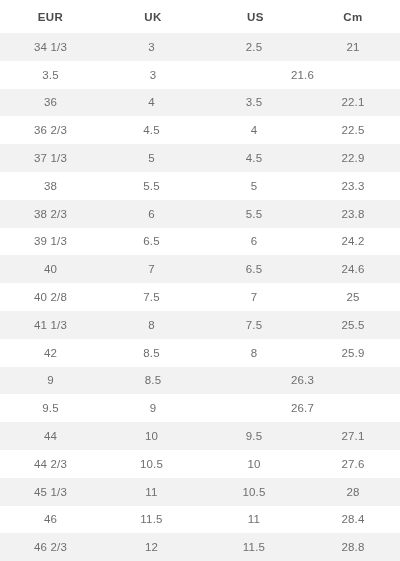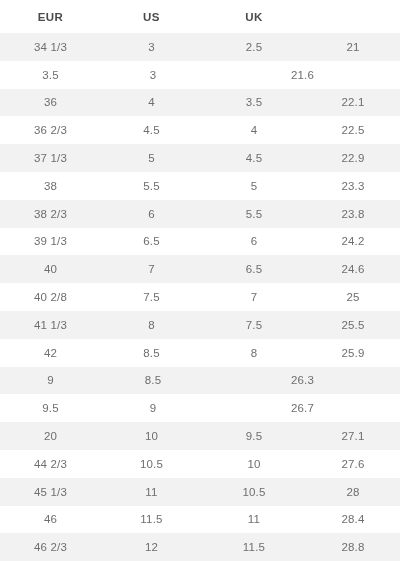--- a/index.html
+++ b/index.html
@@ -60,22 +60,23 @@
   .col-uk  { flex: 0 0 104px; }
   .col-cm  { flex: 1 1 auto; }
 </style>
 </head>
 <body>
 
 <div class="size-chart">
 
   <div class="chart-header">
     <div class="cell col-eur">EUR</div>
+    <div class="cell col-uk">UK</div>
     <div class="cell col-us">US</div>
-    <div class="cell col-uk">UK</div>
+    <div class="cell col-cm">Cm</div>
   </div>
 
   <div class="chart-body">
       <div class="chart-row striped">
         <div class="cell col-eur">34 1/3</div>
         <div class="cell col-us">3</div>
         <div class="cell col-uk">2.5</div>
         <div class="cell col-cm">21</div>
       </div>
       <div class="chart-row">
@@ -147,21 +148,21 @@
         <div class="cell col-us">9</div>
         <div class="cell col-uk">8.5</div>
         <div class="cell col-cm">26.3</div>
       </div>
       <div class="chart-row">
         <div class="cell col-us">9.5</div>
         <div class="cell col-uk">9</div>
         <div class="cell col-cm">26.7</div>
       </div>
       <div class="chart-row striped">
-        <div class="cell col-eur">20</div>
+        <div class="cell col-eur">44</div>
         <div class="cell col-us">10</div>
         <div class="cell col-uk">9.5</div>
         <div class="cell col-cm">27.1</div>
       </div>
       <div class="chart-row">
         <div class="cell col-eur">44 2/3</div>
         <div class="cell col-us">10.5</div>
         <div class="cell col-uk">10</div>
         <div class="cell col-cm">27.6</div>
       </div>

